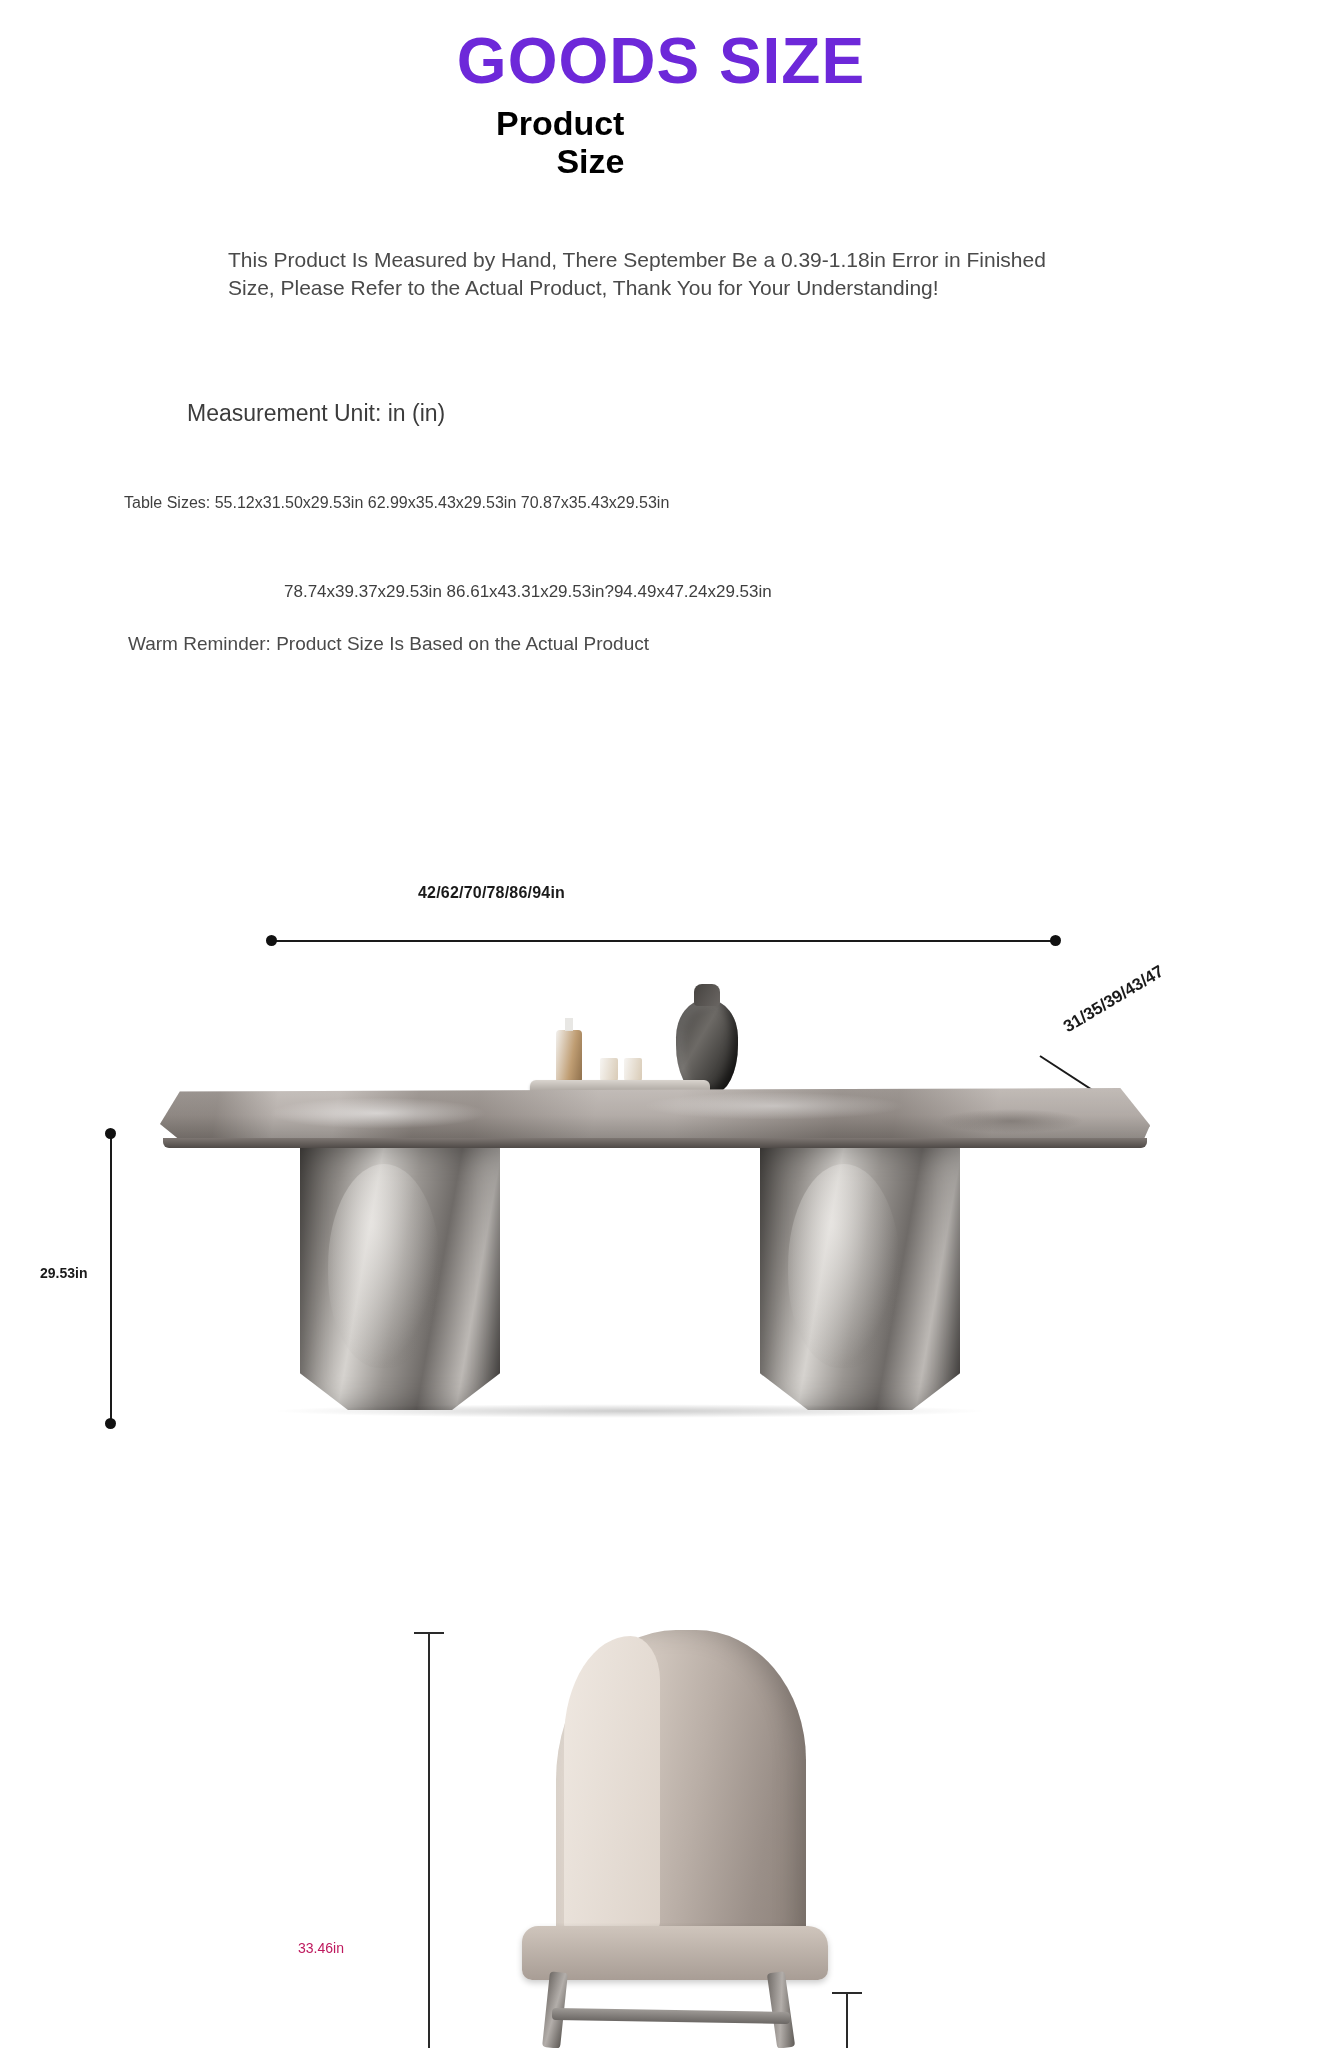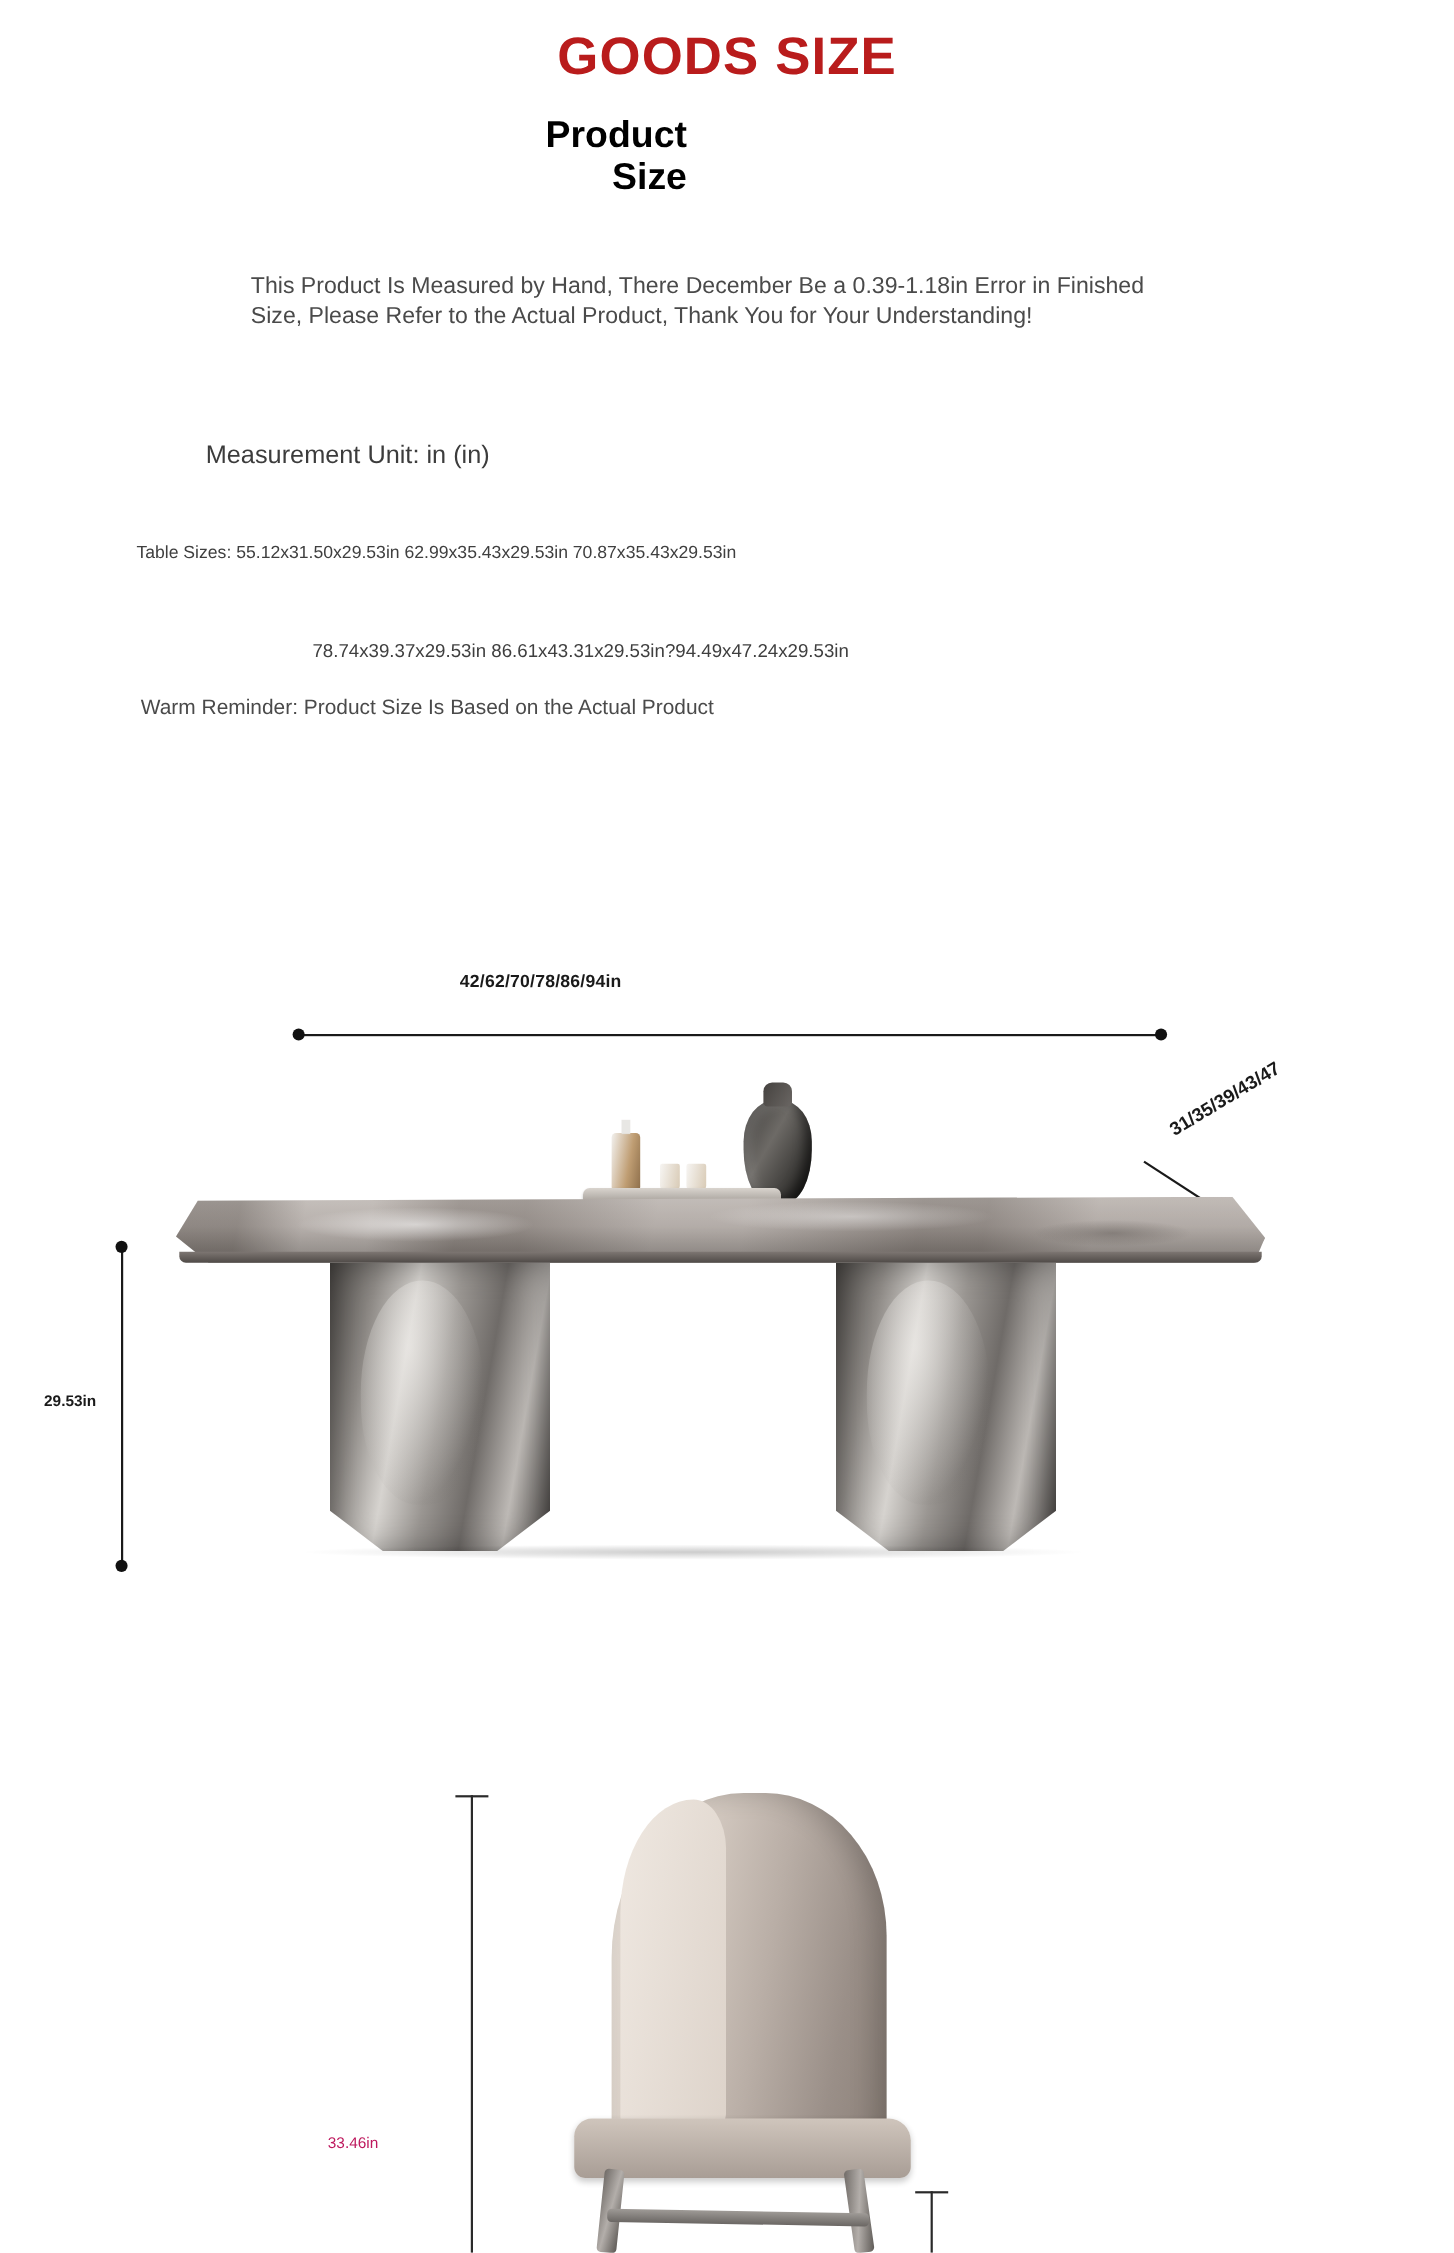--- a/index.html
+++ b/index.html
@@ -13,24 +13,24 @@
     position: relative;
     overflow: hidden;
   }
 
   
   .goods-size-title {
     position: absolute;
     left: 0; right: 0;
     top: 24px;
     text-align: center;
-    font-size: 48px;
+    font-size: 64px;
     font-weight: 700;
     letter-spacing: 1px;
-    color: #b91c1c;
+    color: #6d28d9;
     font-family: "Liberation Sans", sans-serif;
   }
   .product-size-title {
     position: absolute;
     left: 496px;
     top: 104px;
     font-size: 34px;
     font-weight: 700;
     line-height: 1.12;
     color: #000000;
@@ -382,21 +382,21 @@
     transform: rotate(1deg);
   }
 </style>
 </head>
 <body>
 
 <div class="goods-size-title">GOODS SIZE</div>
 <div class="product-size-title">Product
 Size</div>
 
-<div class="measure-note">This Product Is Measured by Hand, There December Be a 0.39-1.18in Error in Finished Size, Please Refer to the Actual Product, Thank You for Your Understanding!</div>
+<div class="measure-note">This Product Is Measured by Hand, There September Be a 0.39-1.18in Error in Finished Size, Please Refer to the Actual Product, Thank You for Your Understanding!</div>
 <div class="unit-line">Measurement Unit: in (in)</div>
 <div class="table-sizes">Table Sizes: 55.12x31.50x29.53in 62.99x35.43x29.53in 70.87x35.43x29.53in</div>
 <div class="table-sizes-2">78.74x39.37x29.53in 86.61x43.31x29.53in?94.49x47.24x29.53in</div>
 <div class="warm-reminder">Warm Reminder: Product Size Is Based on the Actual Product</div>
 
 <div class="table-fig"></div>
 
 <div class="dim-top-label">42/62/70/78/86/94in</div>
 <div class="dim-top-line"></div>
 <div class="dot dot-top-l"></div>

